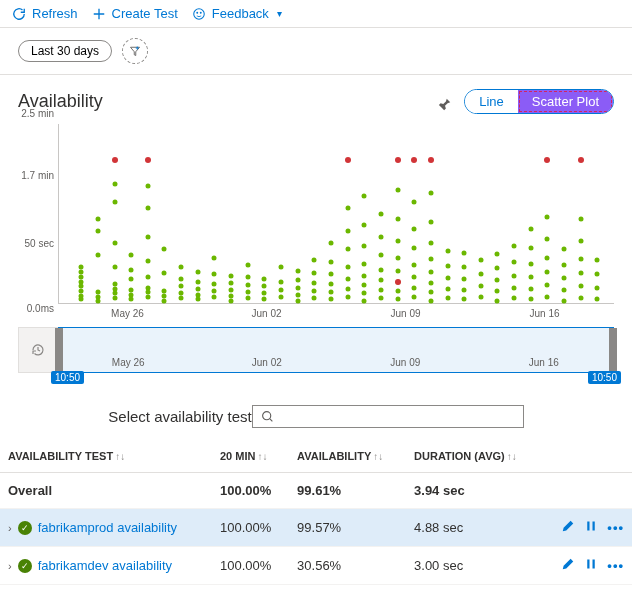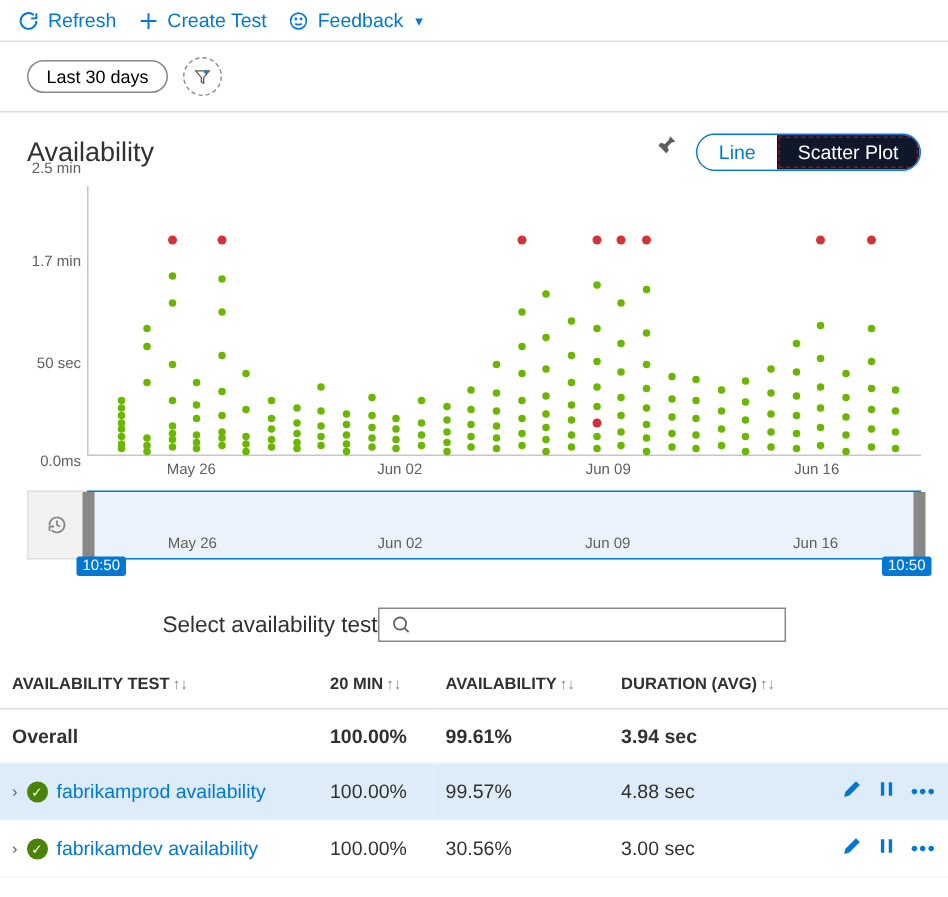--- a/index.html
+++ b/index.html
@@ -7,26 +7,26 @@
 .toolbar { display: flex; align-items: center; gap: 14px; padding: 6px 12px; border-bottom: 1px solid #e1dfdd; }
 .tb-btn { display: inline-flex; align-items: center; gap: 6px; cursor: pointer; background: none; border: none; font-size: 13px; color: #323130; }
 .tb-btn svg { width: 14px; height: 14px; }
 .chevdown { font-size: 10px; margin-left: 2px; }
 .filterbar { display: flex; align-items: center; gap: 10px; padding: 10px 18px; border-bottom: 1px solid #e1dfdd; }
 .pill { border: 1px solid #8a8886; border-radius: 12px; padding: 3px 12px; font-size: 12px; cursor: pointer; background: #fff; }
 .filter-icon { width: 26px; height: 26px; border: 1px dashed #8a8886; border-radius: 50%; display: flex; align-items: center; justify-content: center; cursor: pointer; }
 .section { padding: 14px 18px 8px; }
 .sec-head { display: flex; align-items: center; justify-content: space-between; margin-bottom: 10px; }
 .sec-title { font-size: 18px; font-weight: 400; }
-.head-ctrls { display: flex; align-items: flex-start; gap: 12px; }
+.head-ctrls { display: flex; align-items: flex-end; gap: 12px; }
 .pin { color: #605e5c; cursor: pointer; }
 .toggle { display: inline-flex; border: 1px solid #0078d4; border-radius: 14px; overflow: hidden; }
 .toggle button { border: none; padding: 4px 14px; font-size: 13px; cursor: pointer; }
 .toggle .off { background: #fff; color: #0078d4; }
-.toggle .on { background: #0f172a; color: #fff; outline: 1px dashed rgba(255,0,0,.6); outline-offset: -2px; }
+.toggle .on { background: #8b5cf6; color: #fff; outline: 1px dashed rgba(255,0,0,.6); outline-offset: -2px; }
 .chart-wrap { position: relative; padding-left: 40px; }
 .chart { position: relative; height: 180px; border-left: 1px solid #c8c6c4; border-bottom: 1px solid #c8c6c4; }
 .ylab { position: absolute; left: 0; font-size: 10px; color: #605e5c; transform: translateY(-50%); width: 36px; text-align: right; }
 .xaxis { display: flex; margin-top: 4px; }
 .xaxis span { flex: 1; text-align: center; font-size: 10px; color: #605e5c; }
 .dot { position: absolute; width: 5px; height: 5px; border-radius: 50%; background: #6bb700; transform: translate(-50%, 50%); }
 .dot.red { background: #d13438; width: 6px; height: 6px; }
 .timeline { position: relative; margin-top: 6px; margin-left: 40px; height: 46px; border: 1px solid #0078d4; background: #eaf3fb; }
 .timeline .tlbl { position: absolute; bottom: 4px; font-size: 10px; color: #605e5c; transform: translateX(-50%); }
 .handle { position: absolute; top: 0; bottom: 0; width: 8px; background: #8a8886; }

